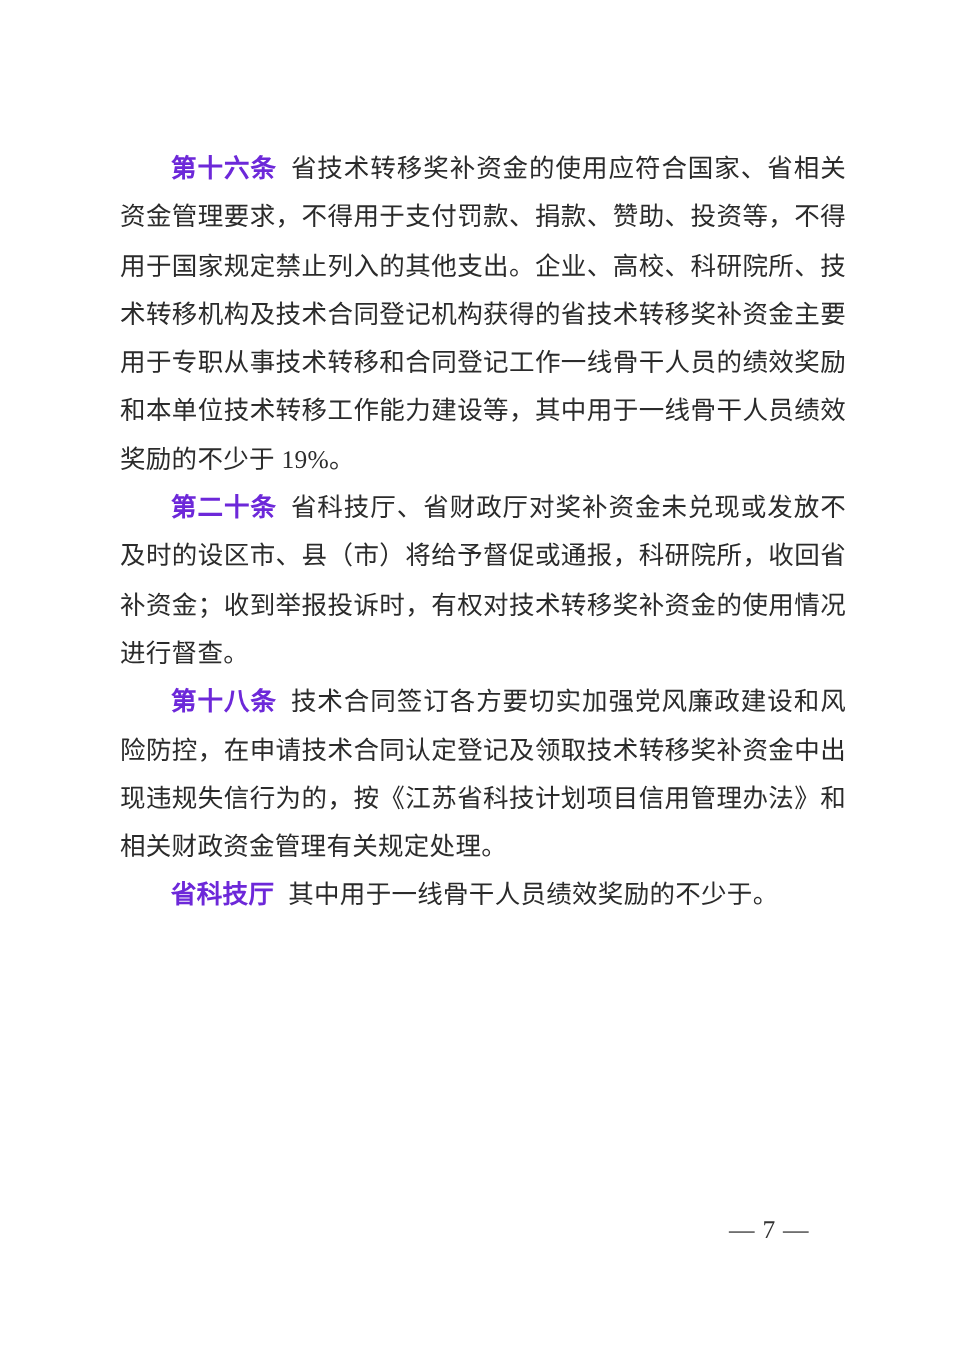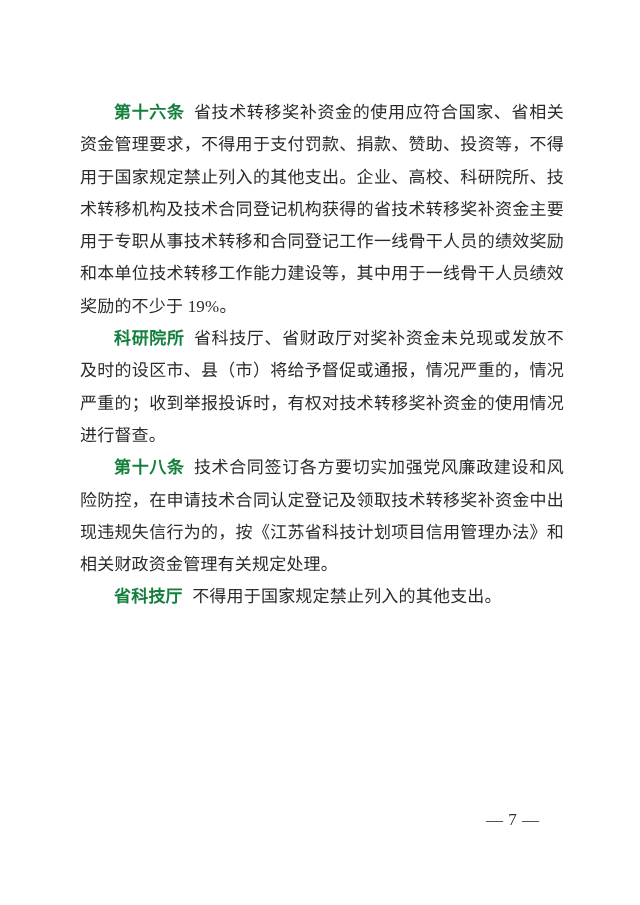--- a/index.html
+++ b/index.html
@@ -31,21 +31,21 @@
     text-justify: inter-ideograph;
     letter-spacing: 0.2px;
   }
   .article-para {
     margin: 0;
     padding: 0;
     text-indent: 2em;
   }
   .article-label {
     font-weight: 700;
-    color: #15803d;
+    color: #6d28d9;
     margin-right: 0.55em;
   }
   .page-footer {
     position: absolute;
     left: 0;
     top: 810px;
     width: 640px;
     height: 26px;
     pointer-events: none;
   }
@@ -61,25 +61,25 @@
 </style>
 </head>
 <body>
 
 <div class="doc-page">
 
   <main class="doc-body">
 
     <p class="article-para"><strong class="article-label">第十六条</strong><span>省技术转移奖补资金的使用应符合国家、省相关资金管理要求，不得用于支付罚款、捐款、赞助、投资等，不得用于国家规定禁止列入的其他支出。企业、高校、科研院所、技术转移机构及技术合同登记机构获得的省技术转移奖补资金主要用于专职从事技术转移和合同登记工作一线骨干人员的绩效奖励和本单位技术转移工作能力建设等，其中用于一线骨干人员绩效奖励的不少于 19%。</span></p>
 
-    <p class="article-para"><strong class="article-label">科研院所</strong><span>省科技厅、省财政厅对奖补资金未兑现或发放不及时的设区市、县（市）将给予督促或通报，情况严重的，情况严重的；收到举报投诉时，有权对技术转移奖补资金的使用情况进行督查。</span></p>
+    <p class="article-para"><strong class="article-label">第二十条</strong><span>省科技厅、省财政厅对奖补资金未兑现或发放不及时的设区市、县（市）将给予督促或通报，科研院所，收回省补资金；收到举报投诉时，有权对技术转移奖补资金的使用情况进行督查。</span></p>
 
     <p class="article-para"><strong class="article-label">第十八条</strong><span>技术合同签订各方要切实加强党风廉政建设和风险防控，在申请技术合同认定登记及领取技术转移奖补资金中出现违规失信行为的，按《江苏省科技计划项目信用管理办法》和相关财政资金管理有关规定处理。</span></p>
 
-    <p class="article-para"><strong class="article-label">省科技厅</strong><span>不得用于国家规定禁止列入的其他支出。</span></p>
+    <p class="article-para"><strong class="article-label">省科技厅</strong><span>其中用于一线骨干人员绩效奖励的不少于。</span></p>
 
 
   </main>
 
   <footer class="page-footer">
     <span class="page-number">— 7 —</span>
   </footer>
 
 </div>
 

